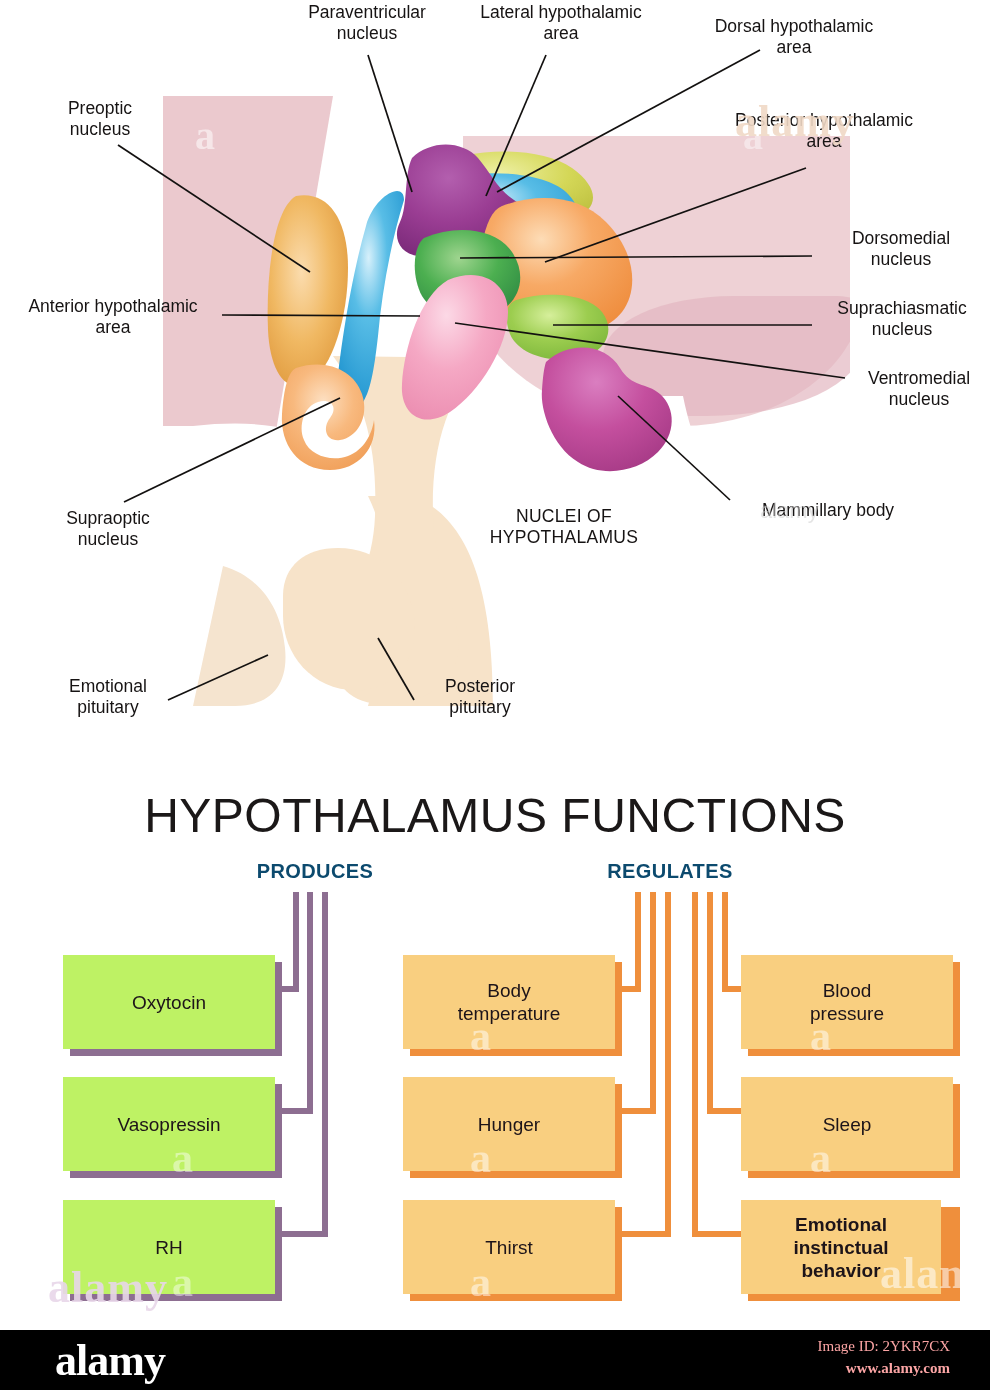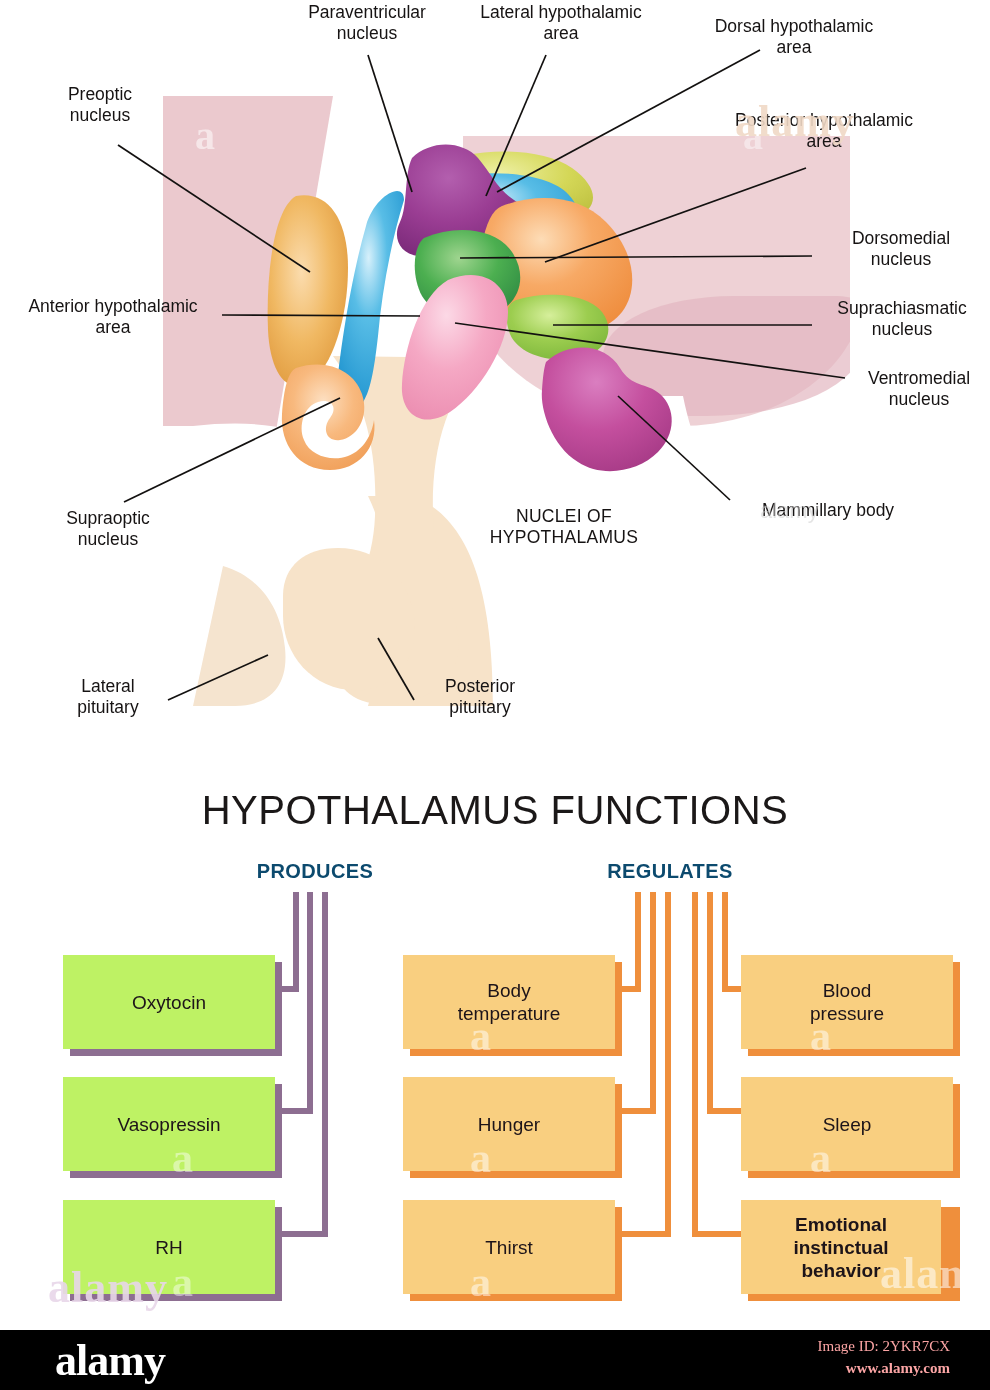--- a/index.html
+++ b/index.html
@@ -21,21 +21,21 @@
 
   .lbl{position:absolute;font-size:17.5px;line-height:21px;color:#161313;}
   .lbl.c{text-align:center;}
 
   .wm{position:absolute;color:#ffffff;opacity:.55;font-weight:700;
       font-family:"Liberation Serif",serif;pointer-events:none;}
 
   
   #functions{position:absolute;left:0;top:760px;width:990px;height:570px;}
   .sec-title{position:absolute;width:990px;text-align:center;top:28px;
-             font-size:40px;letter-spacing:.5px;font-weight:400;color:#1b1818;}
+             font-size:48px;letter-spacing:.5px;font-weight:400;color:#1b1818;}
   .col-head{position:absolute;font-size:20px;font-weight:700;letter-spacing:.4px;
             color:#0c4a6e;text-align:center;}
 
   .fbox{position:absolute;display:flex;align-items:center;justify-content:center;
         text-align:center;font-size:19px;line-height:23px;box-sizing:border-box;
         padding:4px 8px;}
   .fbox.purple{background:#bef264;color:#1d1419;}
   .fbox.orange{background:#f9cf80;color:#1d1419;}
   .shadow{position:absolute;}
   .shadow.purple{background:#8d6e91;}
@@ -194,21 +194,21 @@
       <line x1="812" y1="325" x2="553" y2="325"></line>
       <line x1="845" y1="378" x2="455" y2="323"></line>
       <line x1="730" y1="500" x2="618" y2="396"></line>
       <line x1="222" y1="315" x2="420" y2="316"></line>
       <line x1="124" y1="502" x2="340" y2="398"></line>
       <line x1="168" y1="700" x2="268" y2="655"></line>
       <line x1="414" y1="700" x2="378" y2="638"></line>
     </g>
   </svg>
 
-  <div class="lbl c" style="left:10px;top:84px;width:180px;">
+  <div class="lbl c" style="left:10px;top:98px;width:180px;">
      <div>Preoptic</div>
      <div>nucleus</div>
   </div>
 
   <div class="lbl c" style="left:262px;top:2px;width:210px;">
      <div>Paraventricular</div>
      <div>nucleus</div>
   </div>
 
   <div class="lbl c" style="left:462px;top:2px;width:198px;">
@@ -249,21 +249,21 @@
      <div>Anterior hypothalamic</div>
      <div>area</div>
   </div>
 
   <div class="lbl c" style="left:18px;top:508px;width:180px;">
      <div>Supraoptic</div>
      <div>nucleus</div>
   </div>
 
   <div class="lbl c" style="left:38px;top:676px;width:140px;">
-     <div>Lateral</div>
+     <div>Emotional</div>
      <div>pituitary</div>
   </div>
 
   <div class="lbl c" style="left:410px;top:676px;width:140px;">
      <div>Posterior</div>
      <div>pituitary</div>
   </div>
 
   <div class="lbl c" style="left:470px;top:506px;width:188px;letter-spacing:.3px;">
      <div>NUCLEI OF</div>

